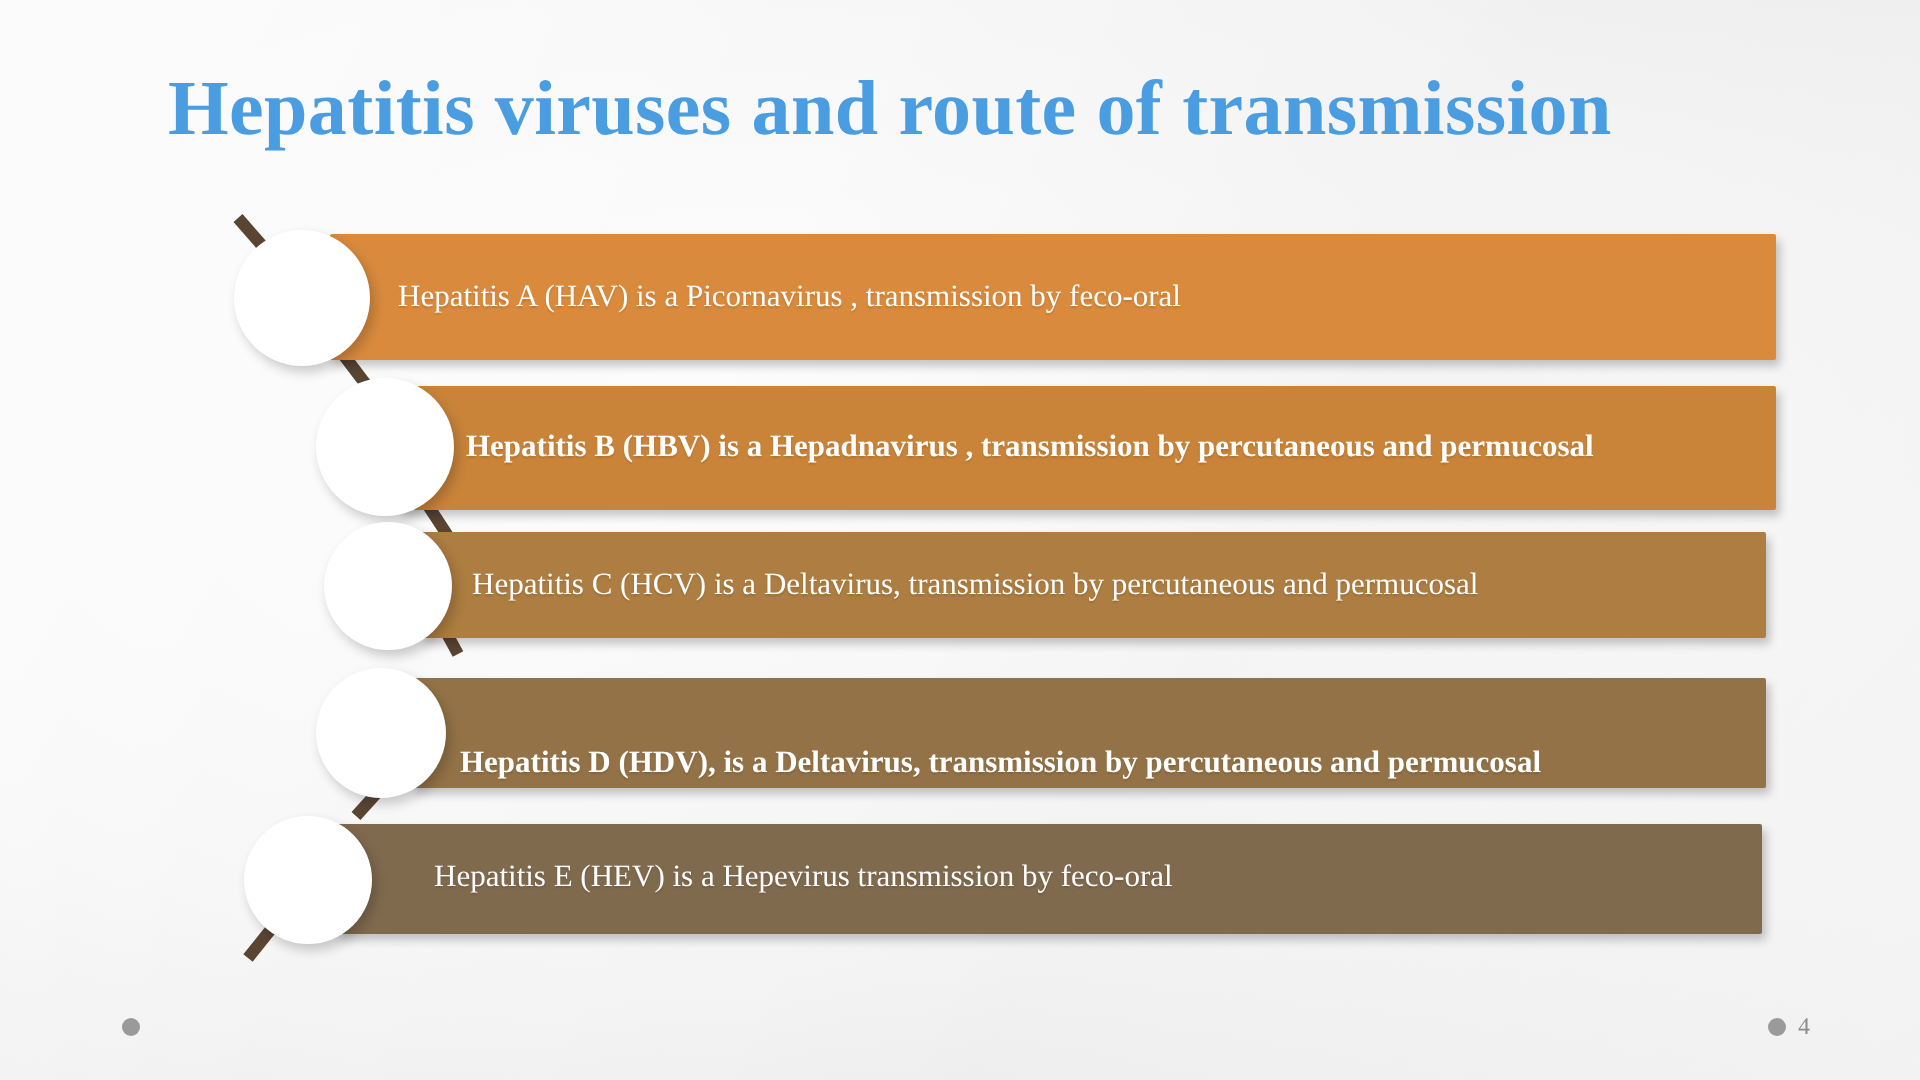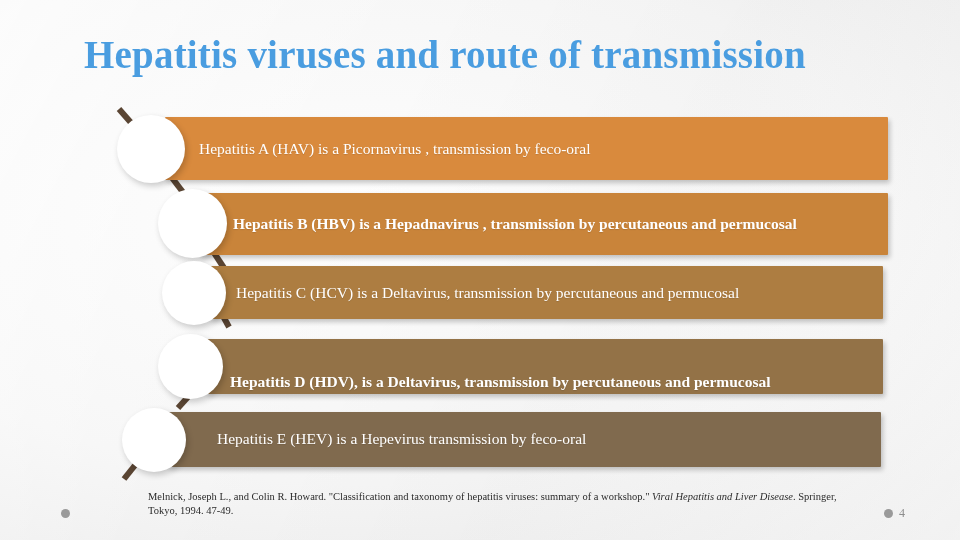--- a/index.html
+++ b/index.html
@@ -147,21 +147,18 @@
         <div class="circle" style="left: 158px; top: 334px; width: 65px; height: 65px;"></div>
         <div class="bar-label" style="left: 230px; top: 374px; font-weight: bold;">Hepatitis D (HDV), is a Deltavirus, transmission by percutaneous and permucosal</div>
       </div>
       <div class="row">
         <div class="bar" style="left: 168px; top: 412px; width: 713px; height: 55px; background: rgb(128, 106, 78);"></div>
         <div class="circle" style="left: 122px; top: 408px; width: 64px; height: 64px;"></div>
         <div class="bar-label" style="left: 194px; top: 431px; margin-left: 23px;">Hepatitis E (HEV) is a Hepevirus transmission by feco-oral</div>
       </div>
     </div>
 
-  <div id="citation">
-    <span>Melnick, Joseph L., and Colin R. Howard. "Classification and taxonomy of hepatitis viruses: summary of a workshop." </span><span class="ital">Viral Hepatitis and Liver Disease</span><span>. Springer, Tokyo, 1994. 47-49.</span>
-  </div>
 
   <div class="footer-dot" id="dot-left" style="left: 61px; top: 509px;"></div>
   <div class="footer-dot" id="dot-right" style="left: 884px; top: 509px;"></div>
   <div id="page-number">4</div>
 
 </div>
 
 </body></html>

